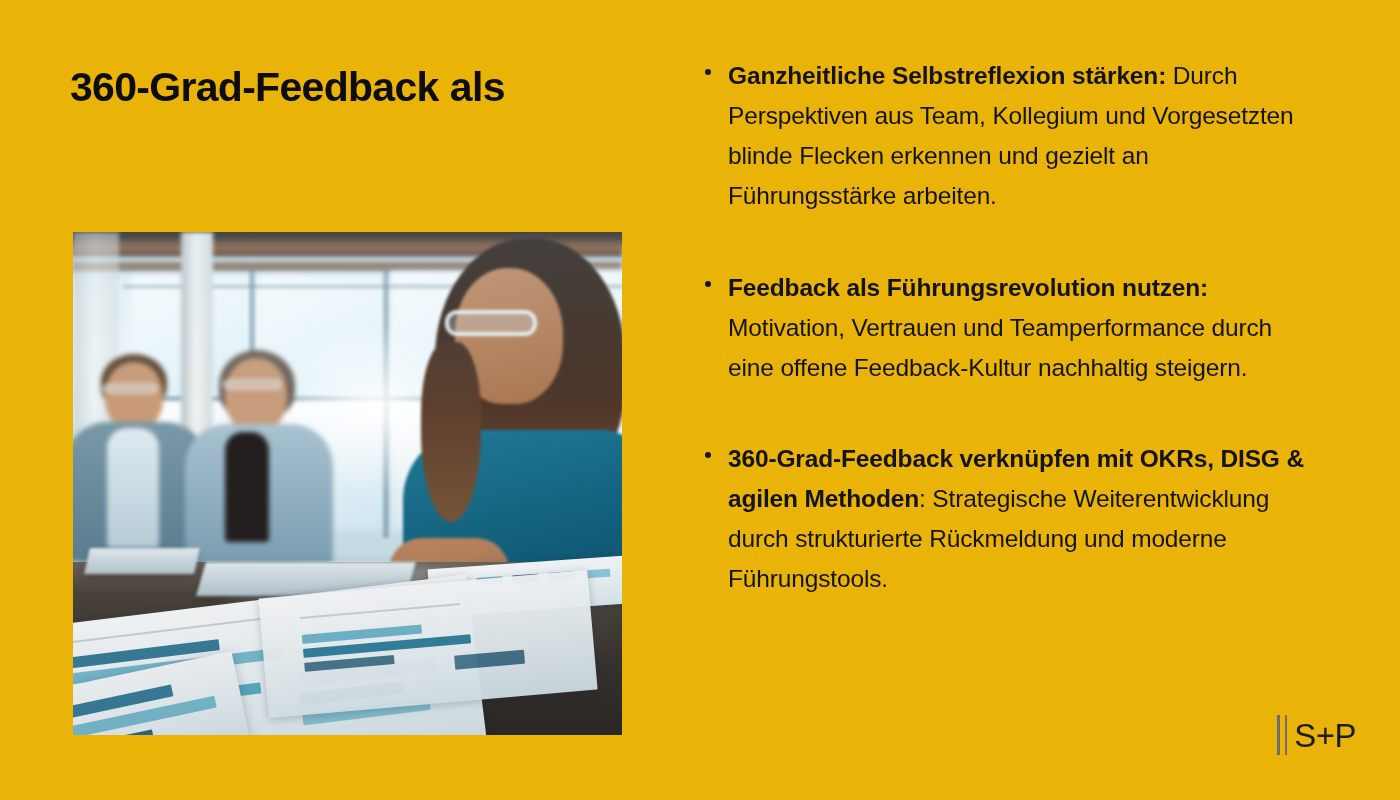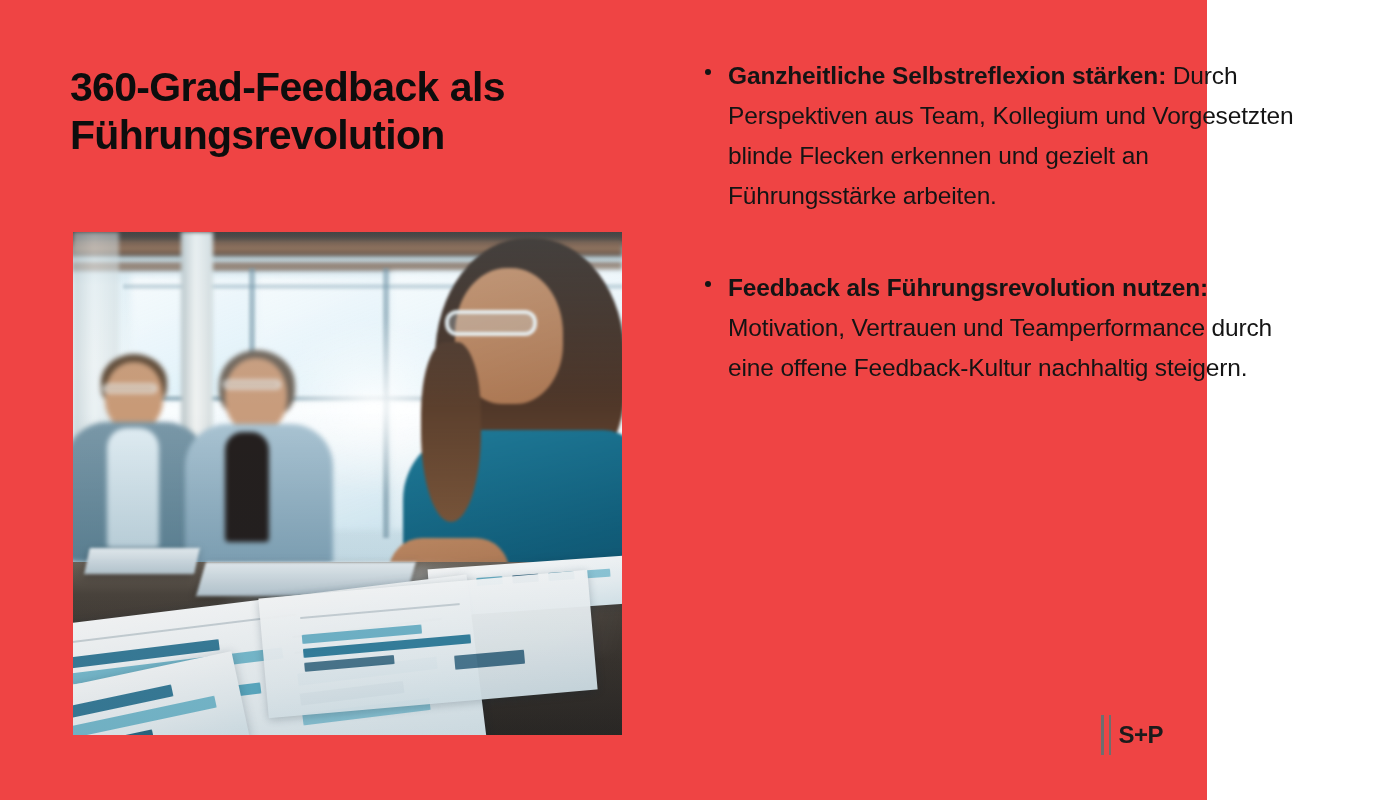--- a/index.html
+++ b/index.html
@@ -6,22 +6,22 @@
   * { margin:0; padding:0; box-sizing:border-box; }
   html,body { width:1400px; height:800px; }
   body {
     background:#ffffff;
     font-family:"Liberation Sans","DejaVu Sans",sans-serif;
     color:#111111;
     overflow:hidden;
   }
   .slide {
     position:relative;
-    width:1207px; height:800px;
-    background:#ef4444;
+    width:1400px; height:800px;
+    background:#eab308;
   }
 
   
   .left-col {
     position:absolute;
     left:70px; top:64px;
     width:560px;
   }
   .slide-title {
     font-size:41px;
@@ -154,37 +154,36 @@
   .logo {
     position:absolute;
     right:44px; bottom:44px;
     display:flex;
     align-items:center;
     height:42px;
   }
   .logo-bars { display:flex; gap:5px; margin-right:7px; }
   .logo-bar { width:2.5px; height:40px; background:#6e6e6e; }
   .logo-text {
-    font-size:24px;
-    font-weight:700;
+    font-size:33px;
+    font-weight:400;
     letter-spacing:-0.5px;
     color:#1b1b1b;
     line-height:1;
     text-align:center;
   }
 </style>
 </head>
 <body>
 
 <div class="slide">
 
   <div class="left-col">
     <h1 class="slide-title">
       <span class="t-line">360-Grad-Feedback als</span>
-      <span class="t-line">Führungsrevolution</span>
     </h1>
   </div>
 
   <div class="photo-frame">
     <div class="photo">
 
       <div class="bg-wall"></div>
 
       <div class="ceiling-beam" style="top:8px;height:16px;"></div>
       <div class="ceiling-beam" style="top:30px;height:9px;opacity:.75;"></div>
@@ -288,20 +287,24 @@
     <div class="bullet-item">
       <span class="bullet-dot"></span>
       <span class="bullet-lead">Ganzheitliche Selbstreflexion stärken:</span><span class="bullet-rest"> Durch Perspektiven aus Team, Kollegium und Vorgesetzten blinde Flecken erkennen und gezielt an Führungsstärke arbeiten.</span>
     </div>
 
     <div class="bullet-item">
       <span class="bullet-dot"></span>
       <span class="bullet-lead">Feedback als Führungsrevolution nutzen:</span><span class="bullet-rest"> Motivation, Vertrauen und Teamperformance durch eine offene Feedback-Kultur nachhaltig steigern.</span>
     </div>
 
+    <div class="bullet-item">
+      <span class="bullet-dot"></span>
+      <span class="bullet-lead">360-Grad-Feedback verknüpfen mit OKRs, DISG &amp; agilen Methoden</span><span class="bullet-rest">: Strategische Weiterentwicklung durch strukturierte Rückmeldung und moderne Führungstools.</span>
+    </div>
 
   </div>
 
   <div class="logo">
     <span class="logo-bars">
       <span class="logo-bar"></span>
       <span class="logo-bar"></span>
     </span>
     <span class="logo-text">S+P</span>
   </div>

